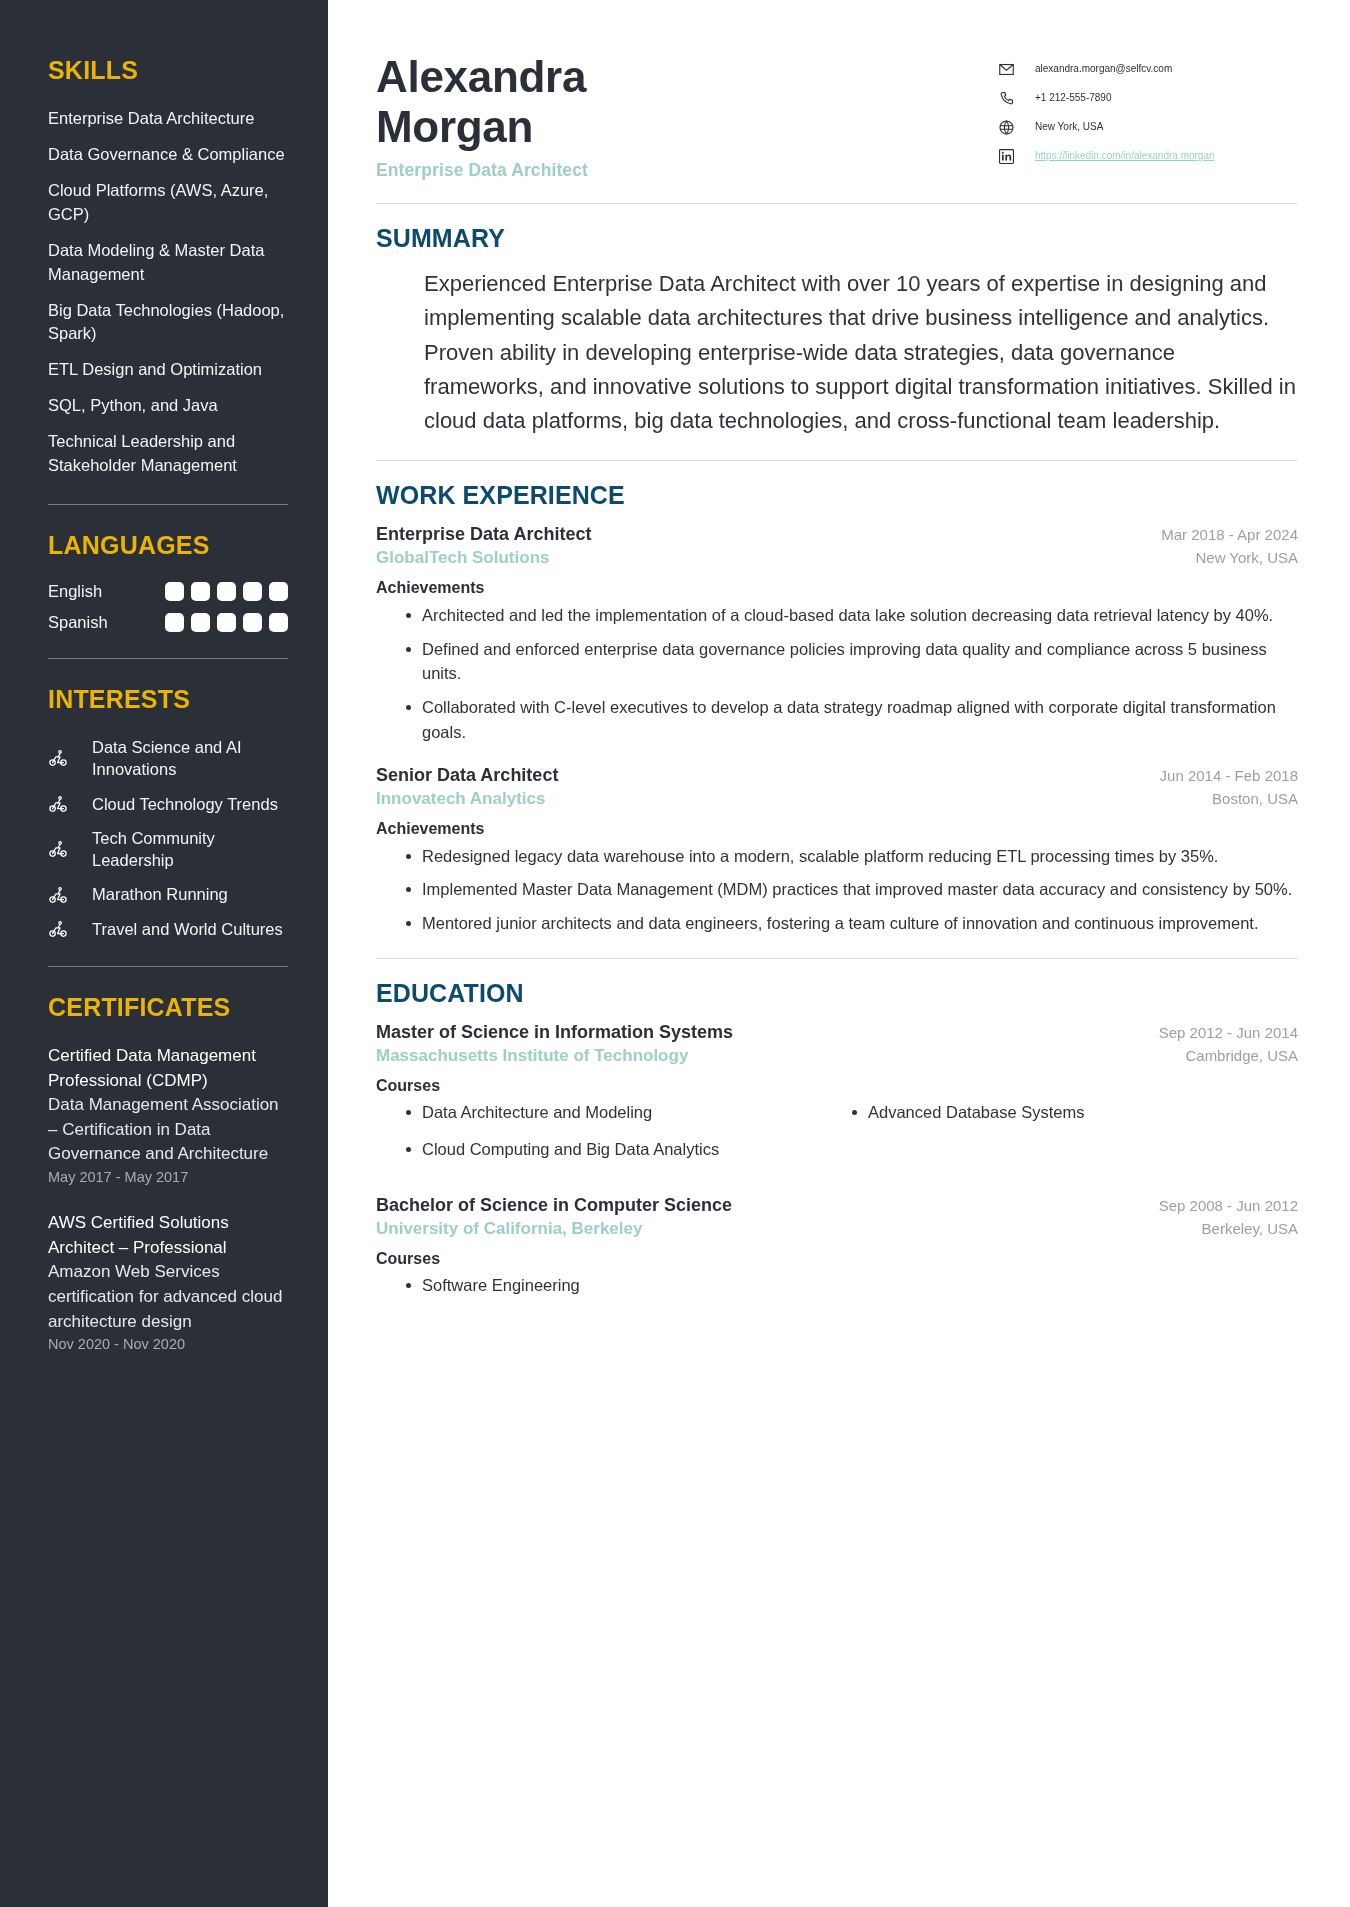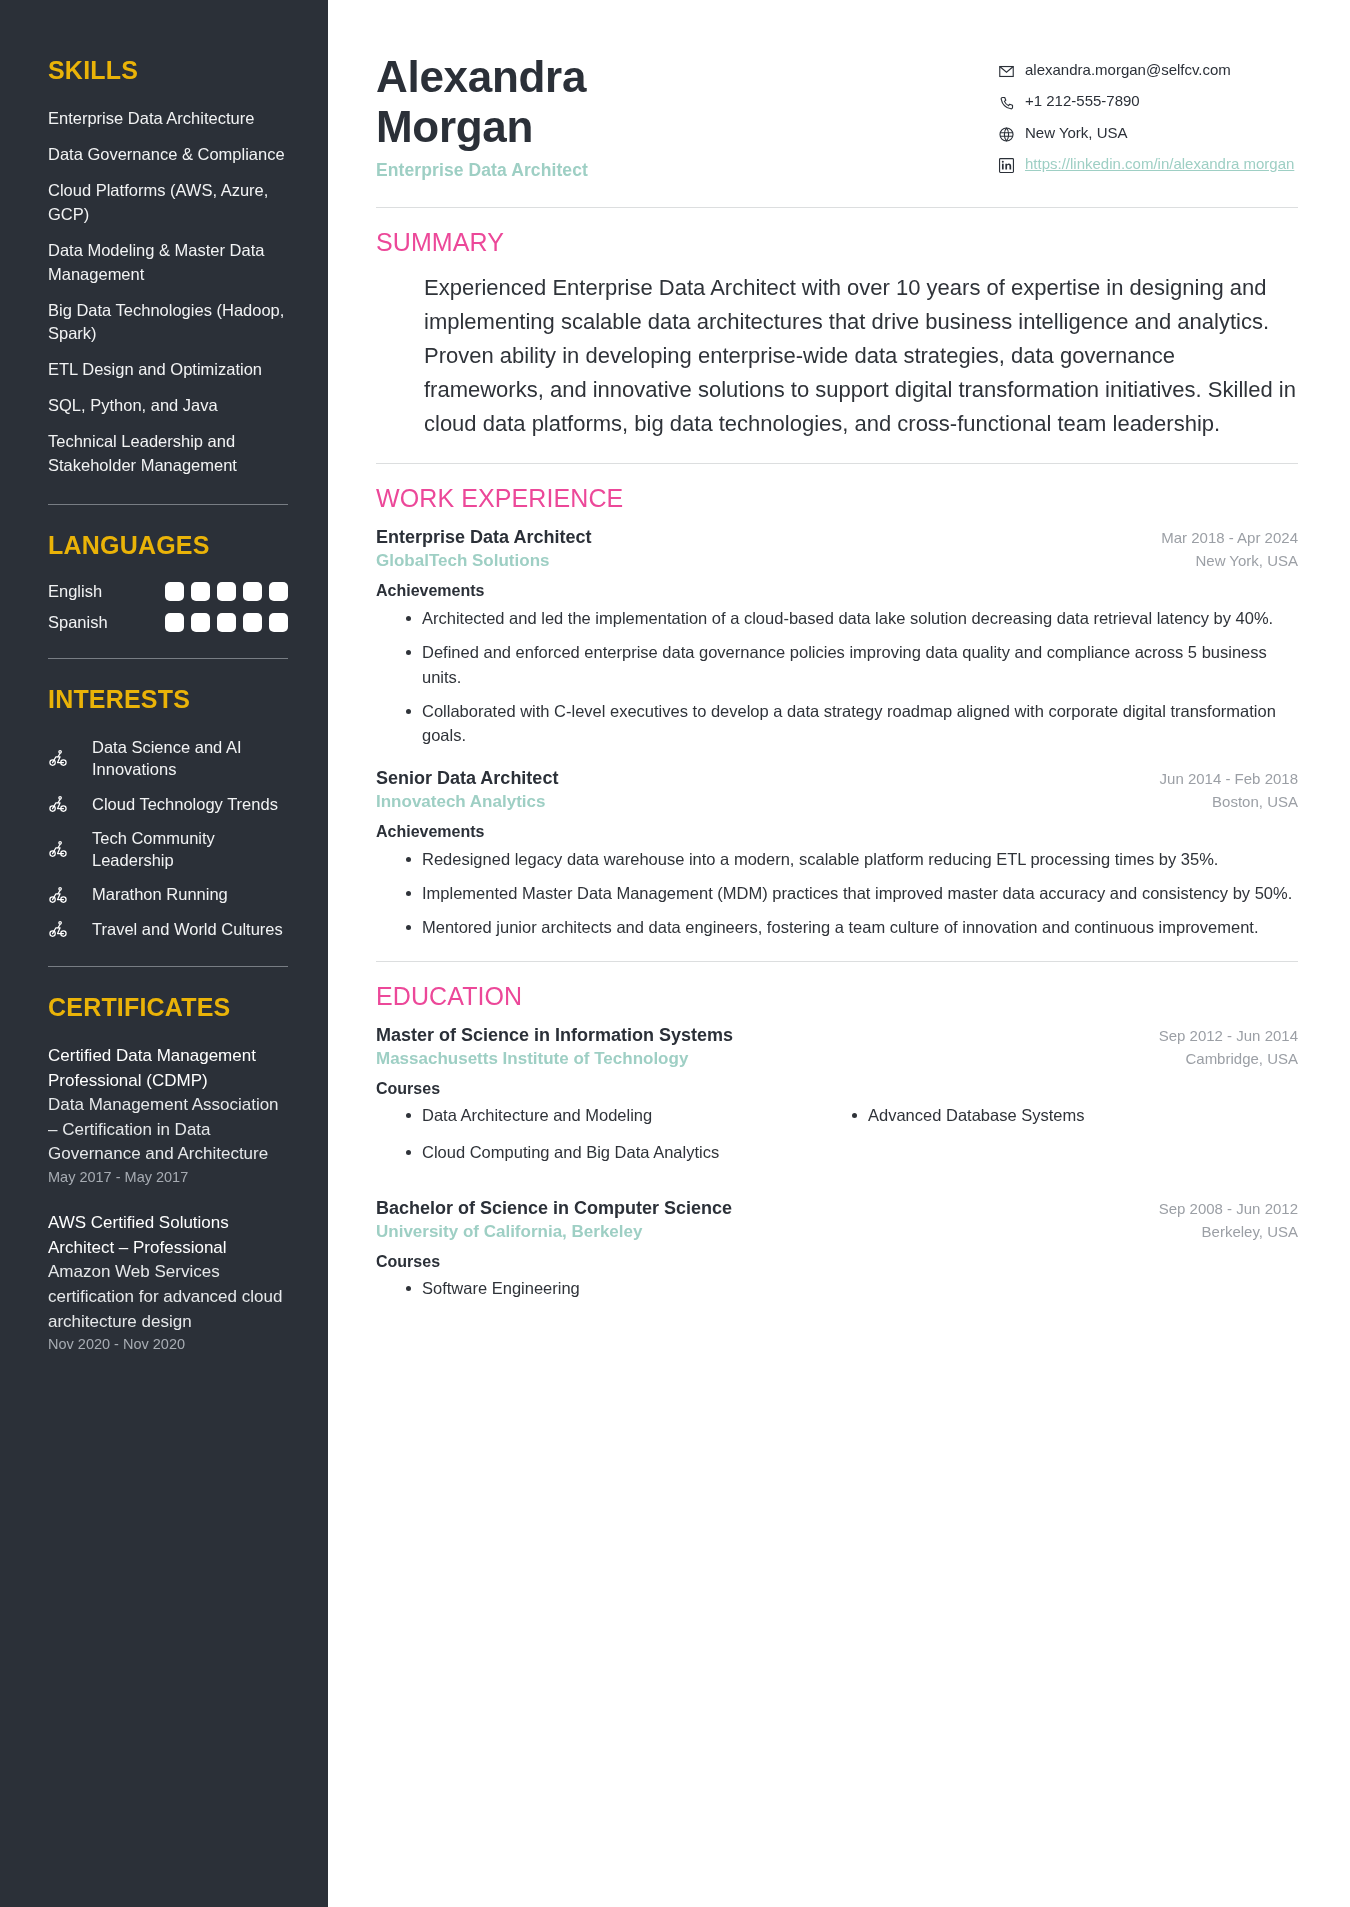--- a/index.html
+++ b/index.html
@@ -106,43 +106,43 @@
   .role {
     margin-top:8px;
     font-size:17.5px;
     font-weight:bold;
     color:#9ecfc4;
     letter-spacing:.1px;
   }
   .contacts { padding-top:8px; width:300px; }
   .c-row {
     display:flex;
-    align-items:flex-end;
-    gap:10px;
+    align-items:center;
+    gap:20px;
     margin-bottom:11px;
-    font-size:15px;
+    font-size:10px;
     color:#2b3038;
     line-height:1.35;
   }
   .c-ico { flex:0 0 auto; width:17px; height:17px; margin-top:1px; }
   .c-link {
     color:#9ecfc4;
     text-decoration:underline;
     word-break:break-all;
   }
 
   .rule {
     height:1px;
     background:#dcdedf;
     margin:22px 0 20px 0;
   }
   .sec-h {
     font-size:25px;
-    font-weight:normal;
-    color:#ec4899;
+    font-weight:bold;
+    color:#0c4a6e;
     margin-bottom:14px;
     letter-spacing:.1px;
   }
   .summary {
     font-size:22px;
     line-height:1.55;
     color:#2f3339;
     font-weight:300;
     margin-left:48px;
   }

